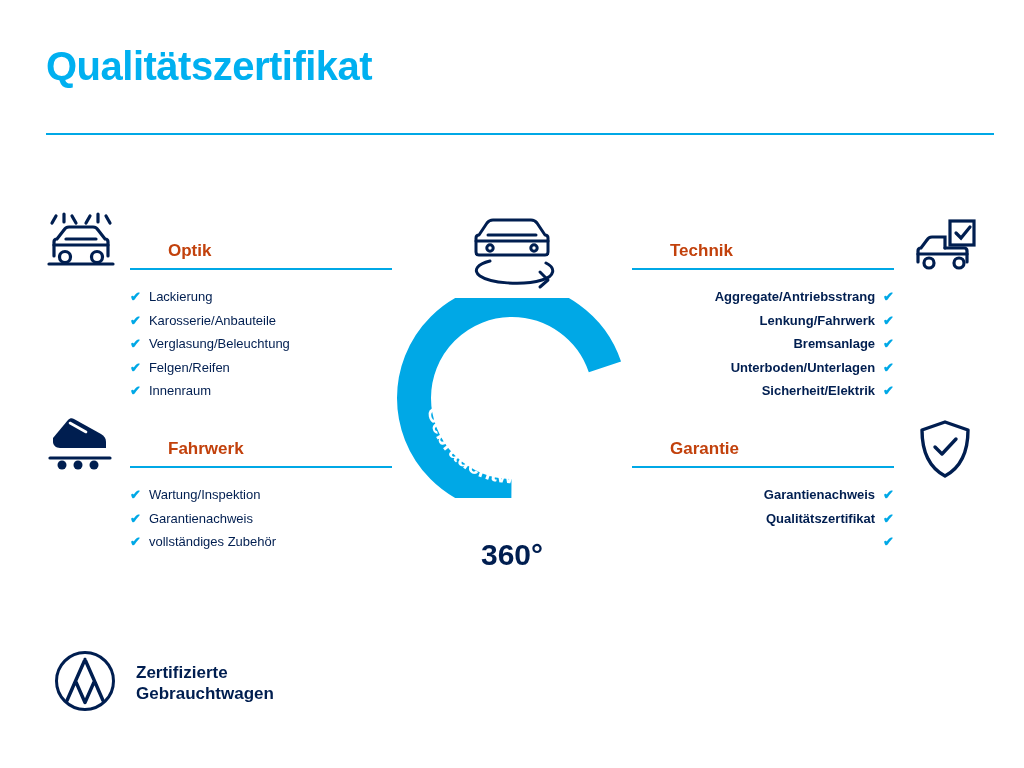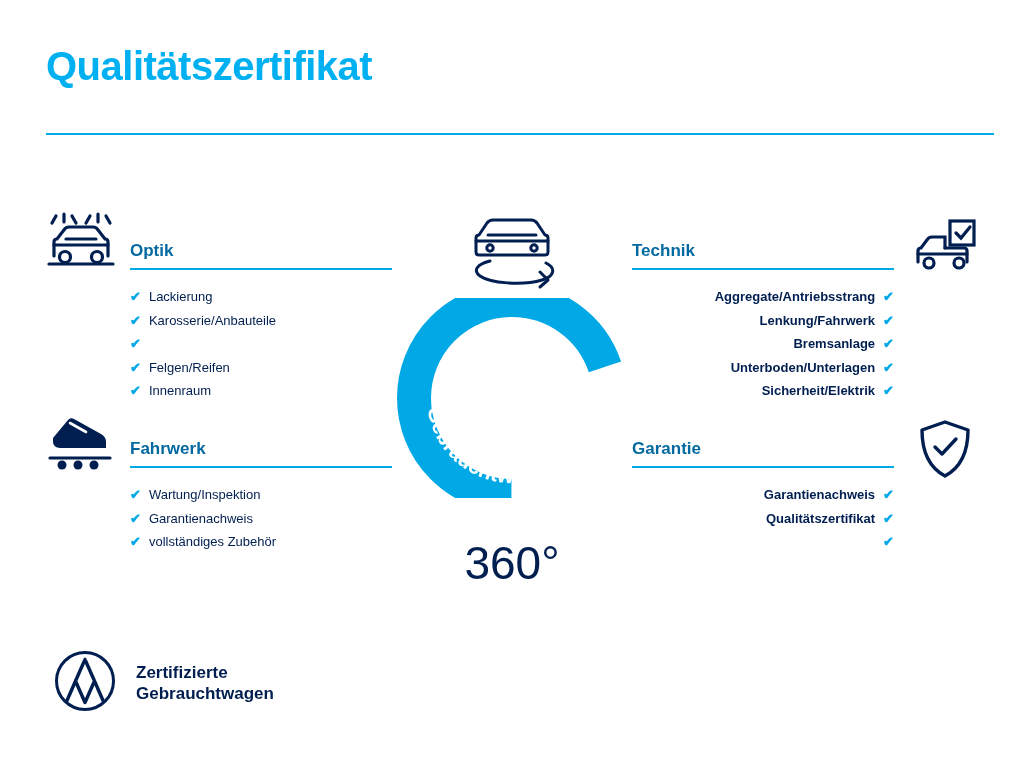--- a/index.html
+++ b/index.html
@@ -39,23 +39,24 @@
   
   .block {
     position: absolute;
   }
   .block.left  { width: 262px; }
   .block.right { width: 262px; }
 
   .block-head {
     font-size: 17px;
     font-weight: bold;
-    color: #0369a1;
+    color: #c2410c;
     line-height: 1;
     padding-bottom: 9px;
+    margin-left: 38px;
   }
   .block.right .block-head { }
   .block-rule {
     height: 2px;
     background: #00a8e6;
     width: 100%;
   }
 
   .items {
     margin-top: 15px;
@@ -107,22 +108,22 @@
     position: absolute;
     left: 0; top: 98px;
     width: 280px; height: 200px;
   }
   #badge .center-num {
     position: absolute;
     left: 0;
     top: 340px;
     width: 280px;
     text-align: center;
-    font-size: 46px;
-    font-weight: normal;
+    font-size: 30px;
+    font-weight: bold;
     color: #001e50;
     line-height: 1;
   }
   #badge .car-icon {
     position: absolute;
     left: 88px;
     top: 8px;
     color: #001e50;
   }
 
@@ -207,20 +208,21 @@
     <div class="item">
       <span class="check">✔</span>
       <span class="item-label">Lackierung</span>
     </div>
     <div class="item">
       <span class="check">✔</span>
       <span class="item-label">Karosserie/Anbauteile</span>
     </div>
     <div class="item">
       <span class="check">✔</span>
+      <span class="item-label">Verglasung/Beleuchtung</span>
     </div>
     <div class="item">
       <span class="check">✔</span>
       <span class="item-label">Felgen/Reifen</span>
     </div>
     <div class="item">
       <span class="check">✔</span>
       <span class="item-label">Innenraum</span>
     </div>
   </div>

